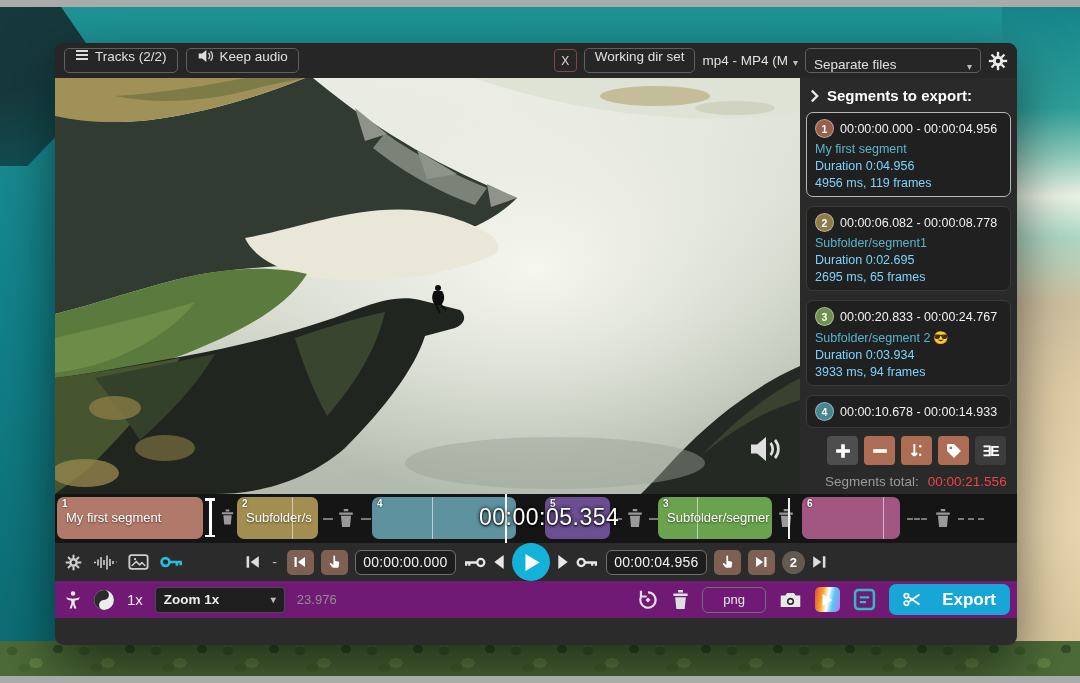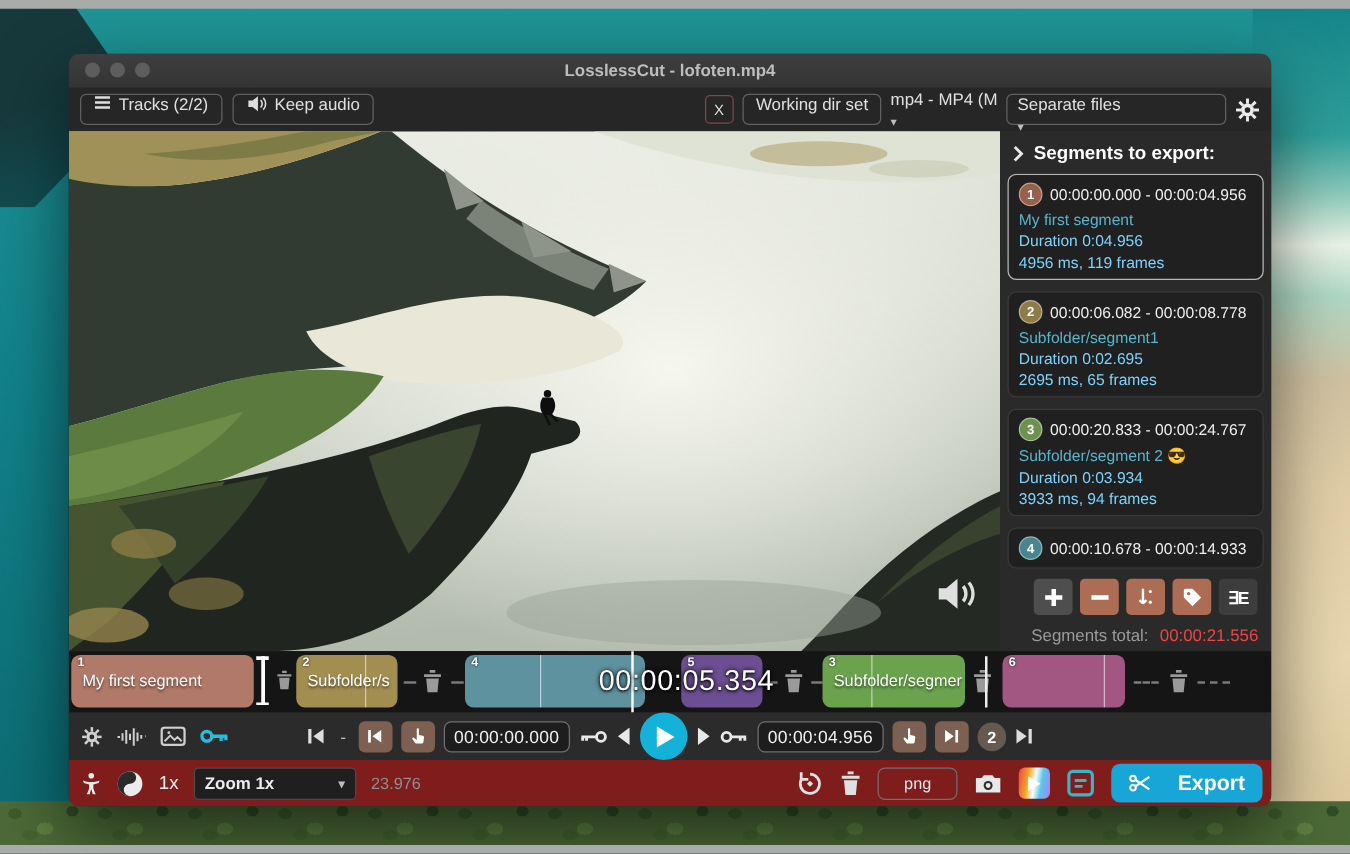--- a/index.html
+++ b/index.html
@@ -29,21 +29,21 @@
   .dots{position:absolute;left:13px;top:7px;display:flex;gap:8px;}
   .dot{width:12px;height:12px;border-radius:50%;background:#5d5d5d;}
   .title{font-size:13.5px;font-weight:bold;color:#bdbdbd;}
   
   .toolbar{height:35px;background:#262626;display:flex;align-items:center;padding:0 9px;gap:8px;}
   .tbtn{height:23px;border:1.3px solid #606060;border-radius:5px;display:flex;align-items:flex-start;
     gap:6px;padding:0 10px;color:#e0e0e0;font-size:13.5px;background:transparent;}
   .tb-right{margin-left:auto;display:flex;align-items:center;gap:7px;}
   .xbtn{width:21px;height:21px;border:1.3px solid #7c4848;border-radius:4px;color:#ddd;
     font-size:12px;display:flex;align-items:center;justify-content:center;}
-  .tselect{display:flex;align-items:flex-start;gap:5px;color:#e0e0e0;font-size:13.5px;flex-direction:column;}
+  .tselect{display:flex;align-items:flex-end;gap:5px;color:#e0e0e0;font-size:13.5px;}
   .tselect.boxed{height:23px;border:1.3px solid #606060;border-radius:5px;padding:0 8px;width:158px;justify-content:space-between;}
   .caret{font-size:10px;color:#bdbdbd;}
   
   .main{height:416px;display:flex;}
   .video{width:745px;height:416px;position:relative;background:#000;}
   .video svg.scene{display:block;}
   .vol-overlay{position:absolute;right:16px;bottom:26px;opacity:.85;}
   
   .sidebar{width:217px;height:416px;background:#2a2a2a;position:relative;overflow:hidden;}
   .sb-header{display:flex;align-items:center;gap:8px;padding:9px 8px 8px 10px;color:#fff;
@@ -87,21 +87,21 @@
   
   .controls1{height:38px;background:#2b2b2b;position:relative;display:flex;align-items:center;justify-content:center;gap:7px;}
   .left-icons{position:absolute;left:10px;top:0;height:38px;display:flex;align-items:center;gap:11px;}
   .bbtn{width:27px;height:25px;border-radius:5px;background:#7d6052;display:flex;align-items:center;justify-content:center;}
   .tc{width:99px;height:23px;border:1.5px solid #6f6f6f;border-radius:6px;background:#1d1d1d;
     color:#f2f2f2;font-size:14px;display:flex;align-items:center;justify-content:center;letter-spacing:.2px;}
   .playbtn{width:38px;height:38px;border-radius:50%;background:#14b2d9;display:flex;align-items:center;justify-content:center;}
   .segnum-circle{width:23px;height:23px;border-radius:50%;background:#655a50;color:#fff;
     font-size:13px;font-weight:bold;display:flex;align-items:center;justify-content:center;}
   .minus-sep{color:#bbb;font-size:14px;margin:0 3px;}
-  .controls2{height:37px;background:#7f1d1d;position:relative;display:flex;align-items:center;}
+  .controls2{height:37px;background:#701a75;position:relative;display:flex;align-items:center;}
   .c2-left{position:absolute;left:10px;display:flex;align-items:center;gap:12px;}
   .rate{color:#f0f0f0;font-size:15px;}
   .zoomsel{width:112px;height:24px;background:#1f1f1f;border:1px solid #4a4a4a;border-radius:4px;
     display:flex;align-items:center;justify-content:space-between;padding:0 8px;color:#ececec;
     font-size:13.5px;font-weight:bold;}
   .fps{color:#8f8f8f;font-size:13px;}
   .c2-right{position:absolute;right:7px;display:flex;align-items:center;gap:13px;}
   .pngbtn{width:62px;height:24px;border:1.5px solid #707070;border-radius:6px;color:#e8e8e8;
     font-size:13px;display:flex;align-items:center;justify-content:center;}
   .colortile{width:25px;height:25px;border-radius:5px;display:flex;align-items:center;justify-content:center;
@@ -116,28 +116,20 @@
   <div class="wallpaper">
     <div class="wp-rock"></div>
     <div class="wp-right"></div>
     <div class="wp-trees"></div>
   </div>
   <div class="bezel top"></div>
   <div class="bezel bottom"></div>
 
   <div class="window">
 
-    <div class="titlebar">
-      <div class="dots">
-        <div class="dot"></div>
-        <div class="dot"></div>
-        <div class="dot"></div>
-      </div>
-      <div class="title">LosslessCut - lofoten.mp4</div>
-    </div>
 
     <div class="toolbar">
       <div class="tbtn">
         <svg width="14" height="12" viewBox="0 0 14 12">
             <path d="M1 2h12M1 6h12M1 10h12" stroke="#ddd" stroke-width="2"></path>
           </svg>
         <span>Tracks (2/2)</span>
       </div>
       <div class="tbtn">
         <svg width="17" height="14" viewBox="0 0 20 16">

